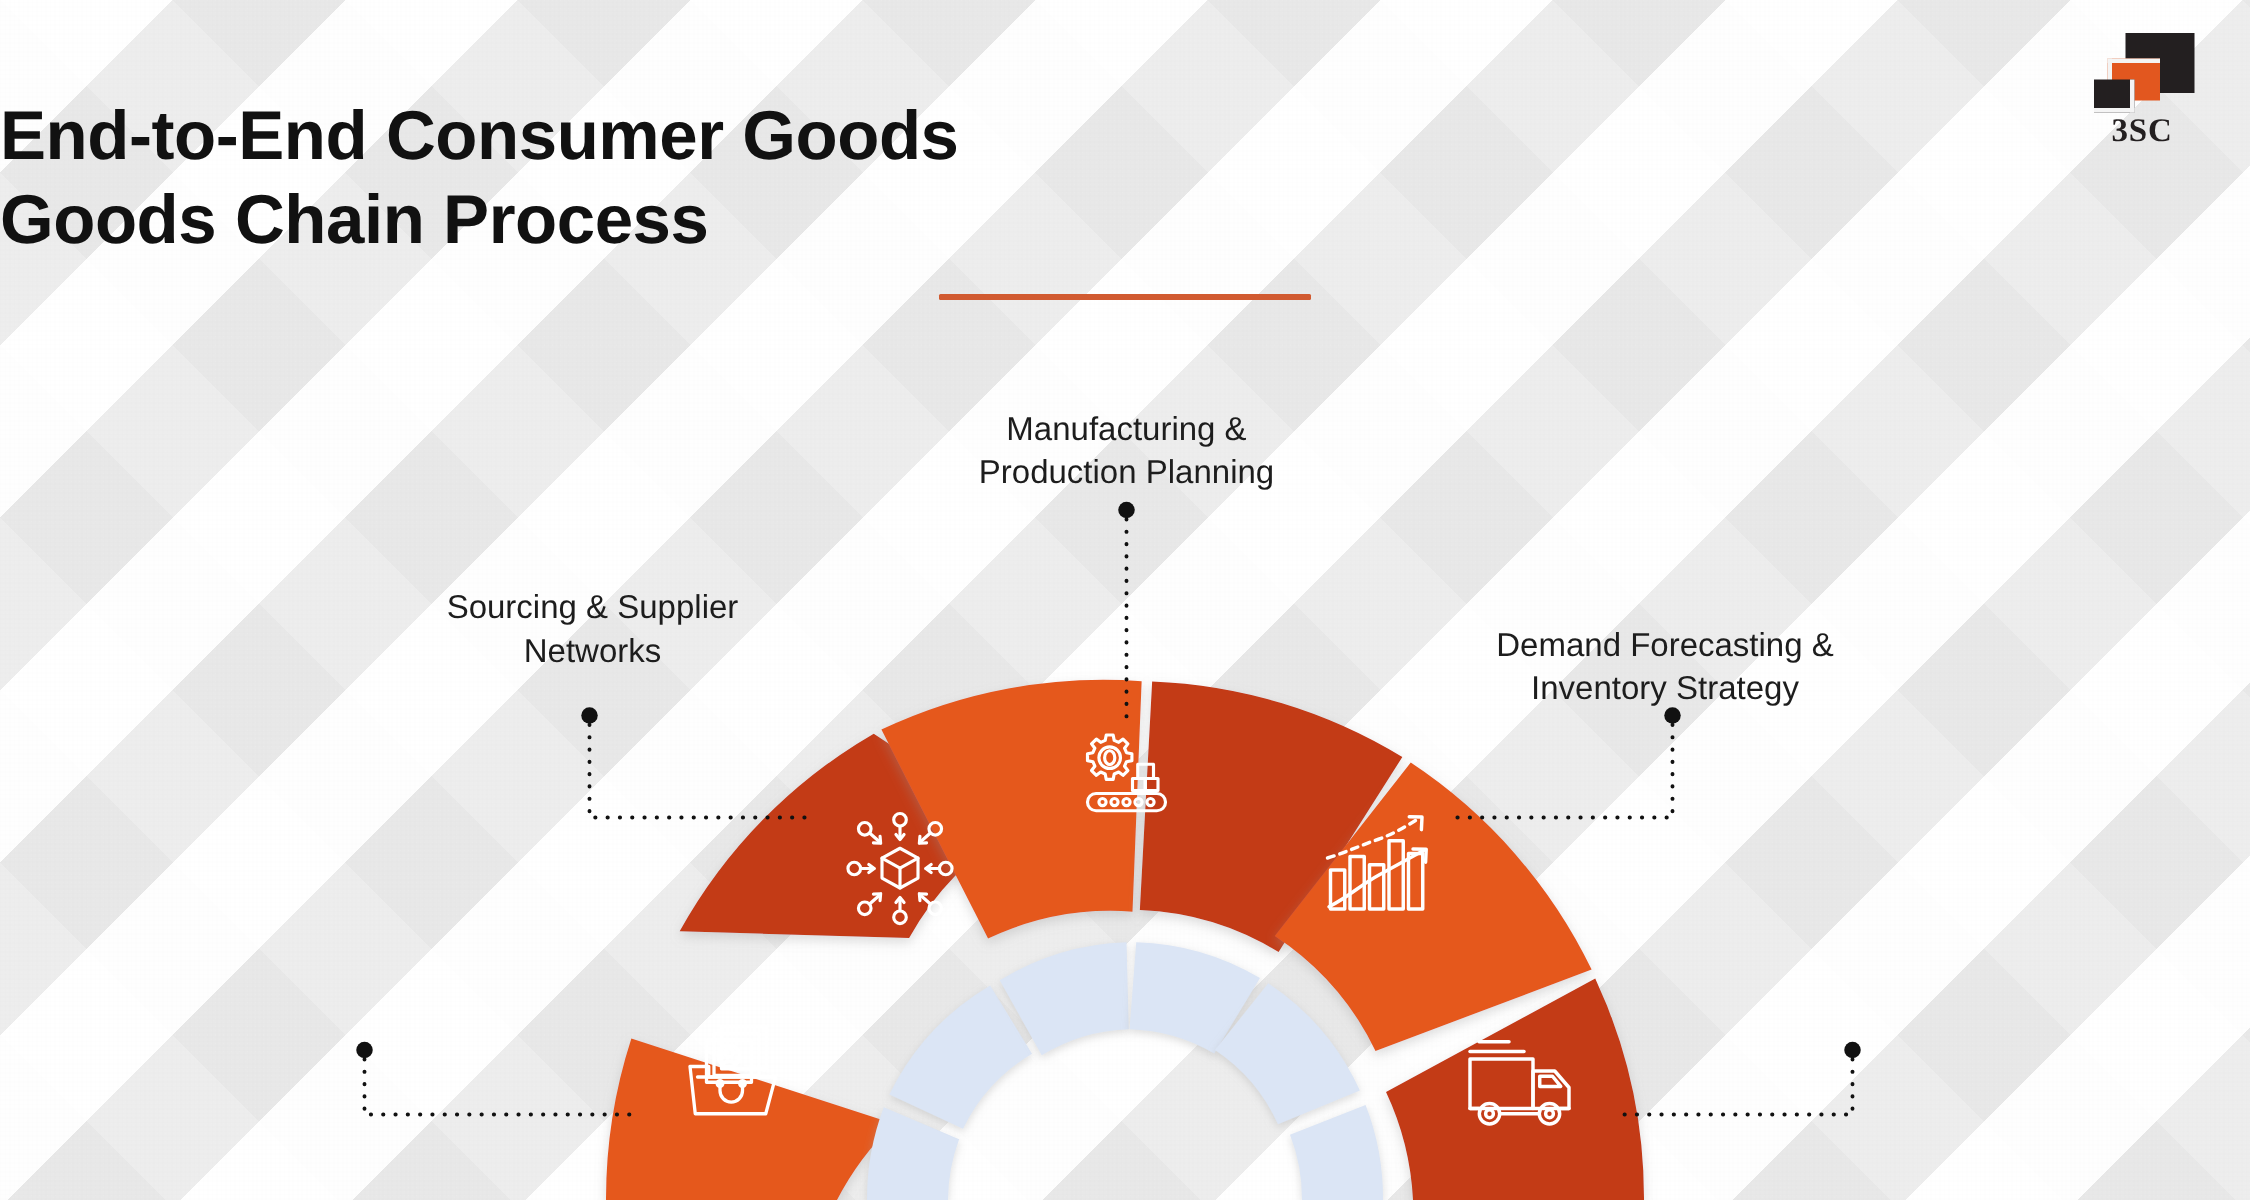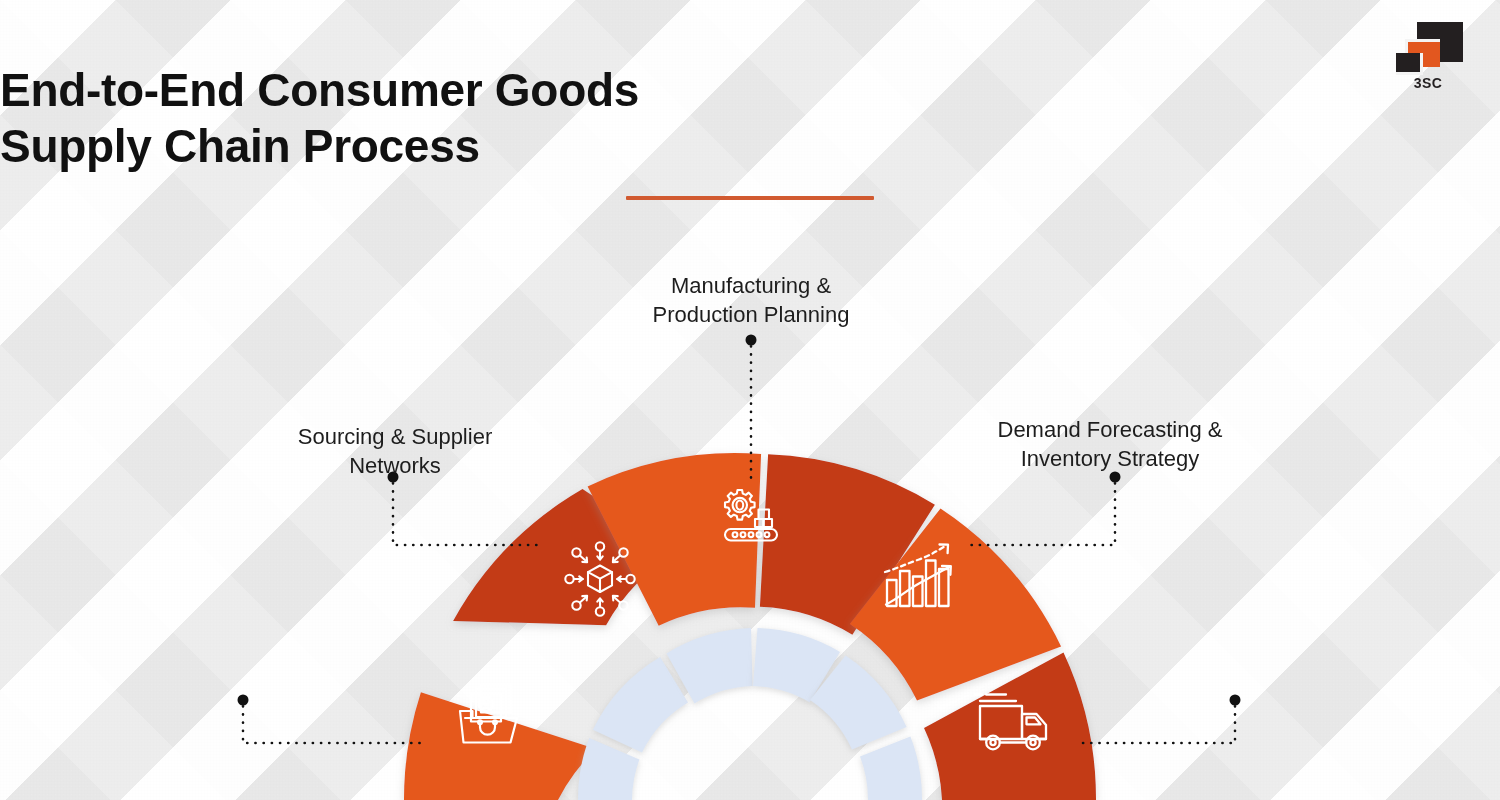--- a/index.html
+++ b/index.html
@@ -41,22 +41,22 @@
   }
   #logo .sq-orange {
     position:absolute; left:12px; top:17px; width:35px; height:28px;
     background:#e2571f; border:3px solid #f4f4f4; border-right:none; border-bottom:none;
   }
   #logo .sq-dark-s {
     position:absolute; left:3px; top:31px; width:27px; height:22px;
     background:#231f20; border:3px solid #f4f4f4; border-left:none; border-top:none;
   }
   #logo .logo-text {
-    font-size:14px; font-weight:700; color:#231f20;
-    letter-spacing:.5px; margin-top:2px; line-height:1;
+    font-size:22px; font-weight:700; color:#231f20;
+    letter-spacing:.5px; margin-top:2px; line-height:1;font-family:Liberation Serif, serif;
   }
 
   
   #title-block { position:absolute; top:62px; left:0; width:1500px; text-align:left; }
   #title-block h1 {
     font-size:46px; font-weight:700; color:#111;
     line-height:1.22; letter-spacing:-0.3px;
   }
   #title-rule {
     width:248px; height:4px; background:#d15a30;
@@ -68,21 +68,21 @@
   #diagram svg { position:absolute; left:0; top:0; }
 
   
   .callout {
     position:absolute;
     font-size:22px; line-height:1.32; color:#1d1d1d;
     white-space:pre-line;
   }
 
   #lbl-manufacturing { left:566px; top:271px; width:370px; text-align:center; }
-  #lbl-sourcing      { left:225px; top:422px; width:340px; text-align:center; }
+  #lbl-sourcing      { left:225px; top:390px; width:340px; text-align:center; }
   #lbl-demand        { left:940px; top:415px; width:340px; text-align:center; }
   #lbl-portfolio     { left:100px; top:632px; width:340px; text-align:center; }
   #lbl-distribution  { left:1075px; top:632px; width:320px; text-align:center; }
 
   .icon-svg { pointer-events:none; }
 </style>
 </head>
 <body>
 
 <div id="bg-texture"></div>
@@ -93,21 +93,21 @@
     <div class="sq-dark-l"></div>
     <div class="sq-orange"></div>
     <div class="sq-dark-s"></div>
   </div>
   <div class="logo-text">3SC</div>
 </div>
 
 <div id="title-block">
   <h1>
     <span>End-to-End Consumer Goods</span><br>
-    <span>Supply Chain Process</span>
+    <span>Goods Chain Process</span>
   </h1>
   <div id="title-rule"></div>
 </div>
 
 <div id="diagram">
 
   <svg width="1500" height="800" viewBox="0 0 1500 800">
     <defs>
       <filter id="segShadow" x="-30%" y="-30%" width="160%" height="160%">
         <feDropShadow dx="0" dy="3" stdDeviation="4" flood-color="#9a9a9a" flood-opacity="0.35"></feDropShadow>

